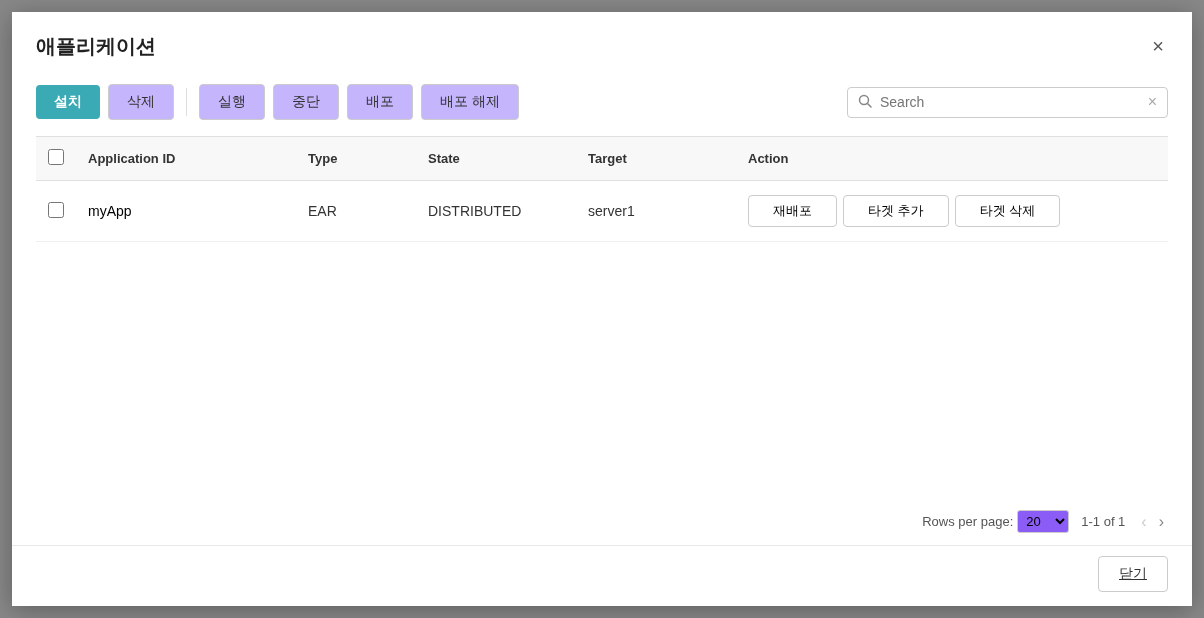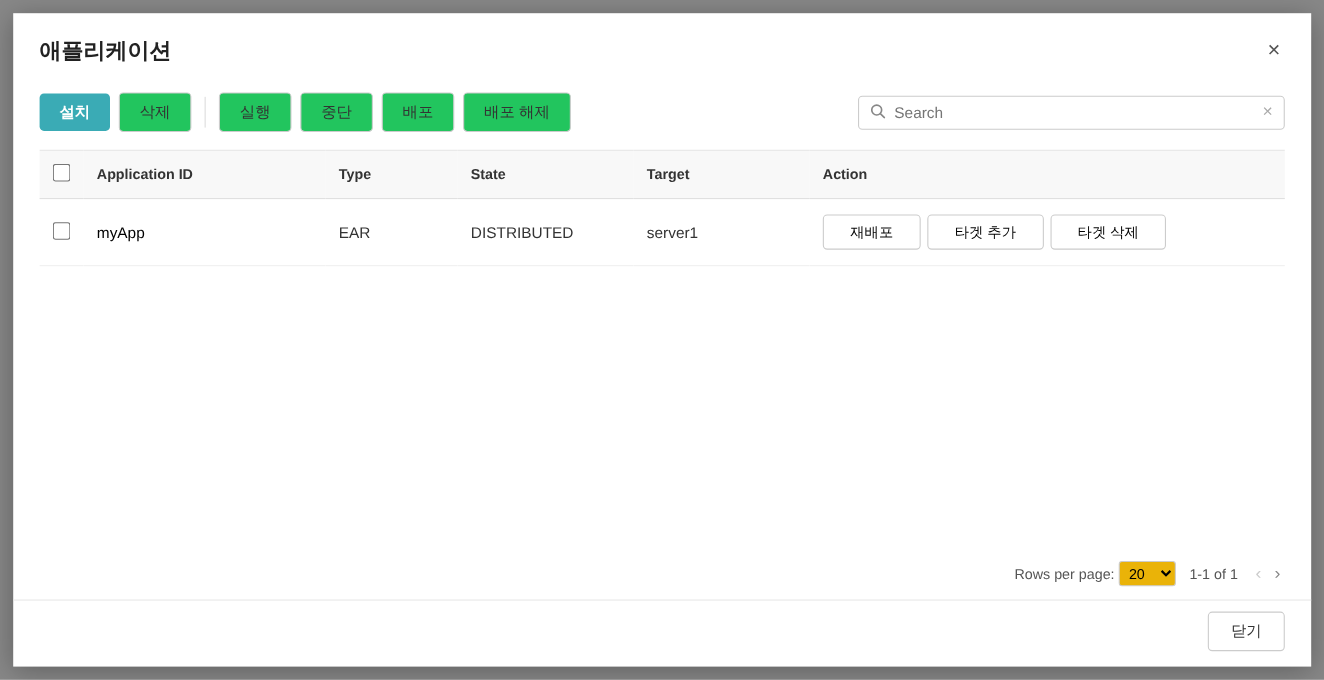--- a/index.html
+++ b/index.html
@@ -66,21 +66,21 @@
       color: #fff;
       border: none;
       border-radius: 4px;
       padding: 8px 18px;
       cursor: pointer;
       font-size: 14px;
       font-weight: 600;
     }
 
     .btn-secondary {
-      background: #22c55e;
+      background: #c4b5fd;
       color: #333;
       border: 1px solid #ccc;
       border-radius: 4px;
       padding: 8px 18px;
       cursor: pointer;
       font-size: 14px;
     }
 
     .toolbar-divider {
       width: 1px;
@@ -89,21 +89,21 @@
       margin: 0 4px;
     }
 
     .search-box {
       margin-left: auto;
       display: flex;
       align-items: center;
       border: 1px solid #ccc;
       border-radius: 4px;
       padding: 6px 10px;
-      width: 388px;
+      width: 321px;
       gap: 8px;
     }
 
     .search-icon-svg {
       color: #888;
       font-size: 14px;
       flex-shrink: 0;
     }
 
     .search-input {
@@ -216,21 +216,21 @@
       display: flex;
       align-items: center;
       gap: 4px;
     }
 
     .rows-select {
       border: 1px solid #ccc;
       border-radius: 3px;
       padding: 2px 4px;
       font-size: 13px;
-      background: #eab308;
+      background: #8b5cf6;
       cursor: pointer;
     }
 
     .page-info {
       margin: 0 8px;
     }
 
     .page-nav-btn {
       background: none;
       border: none;
@@ -253,20 +253,21 @@
     }
 
     .close-footer-btn {
       background: #fff;
       border: 1px solid #ccc;
       border-radius: 4px;
       padding: 8px 20px;
       font-size: 14px;
       cursor: pointer;
       color: #333;
+      text-decoration: underline;
     }
 
     input[type="checkbox"] {
       width: 16px;
       height: 16px;
       cursor: pointer;
     }
   </style>
 </head>
 <body>

